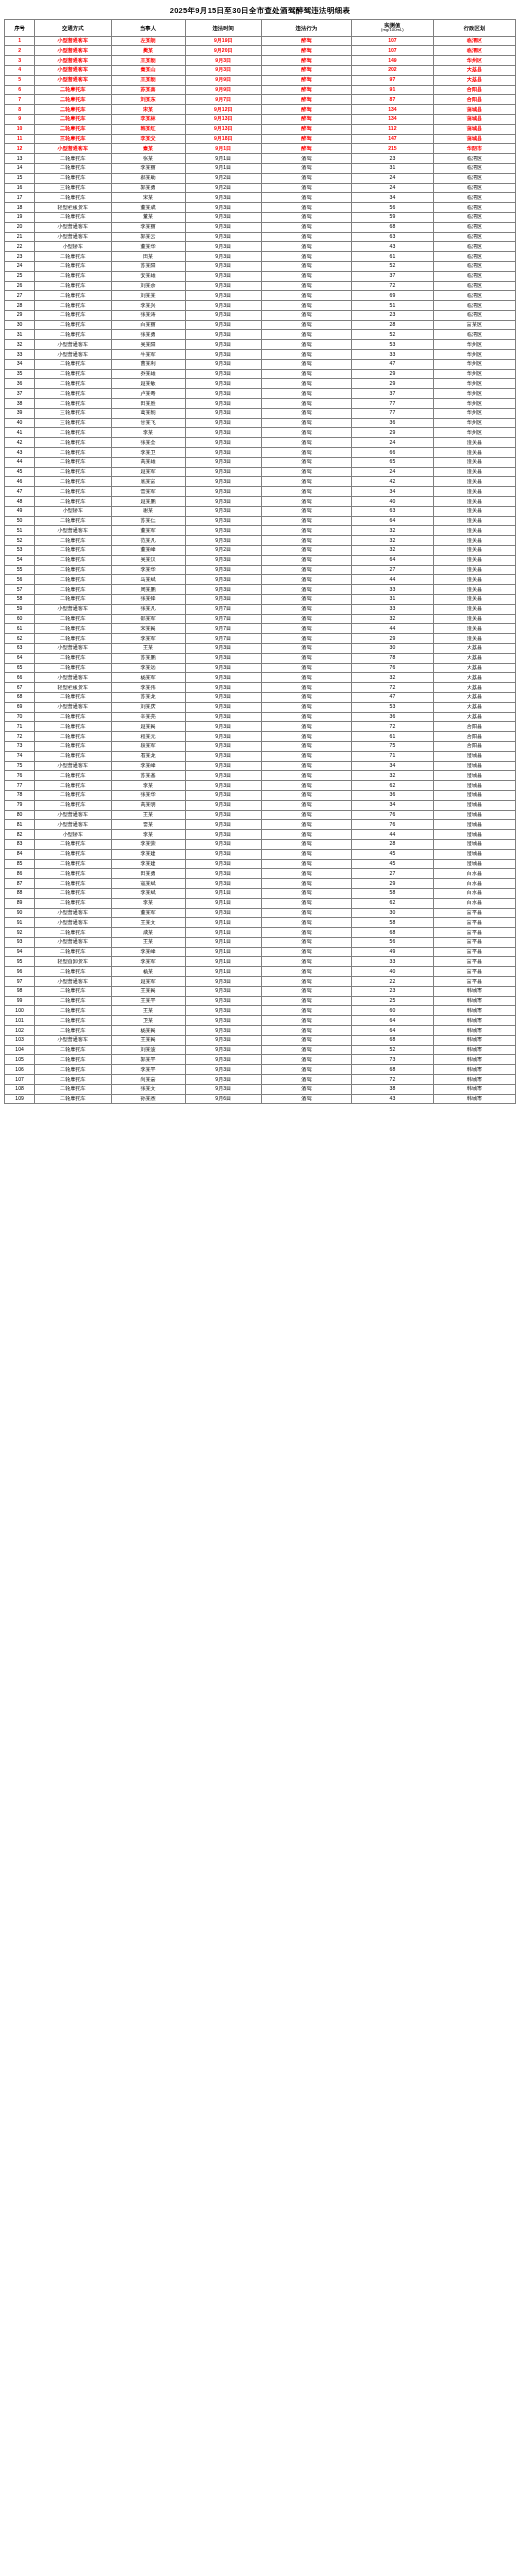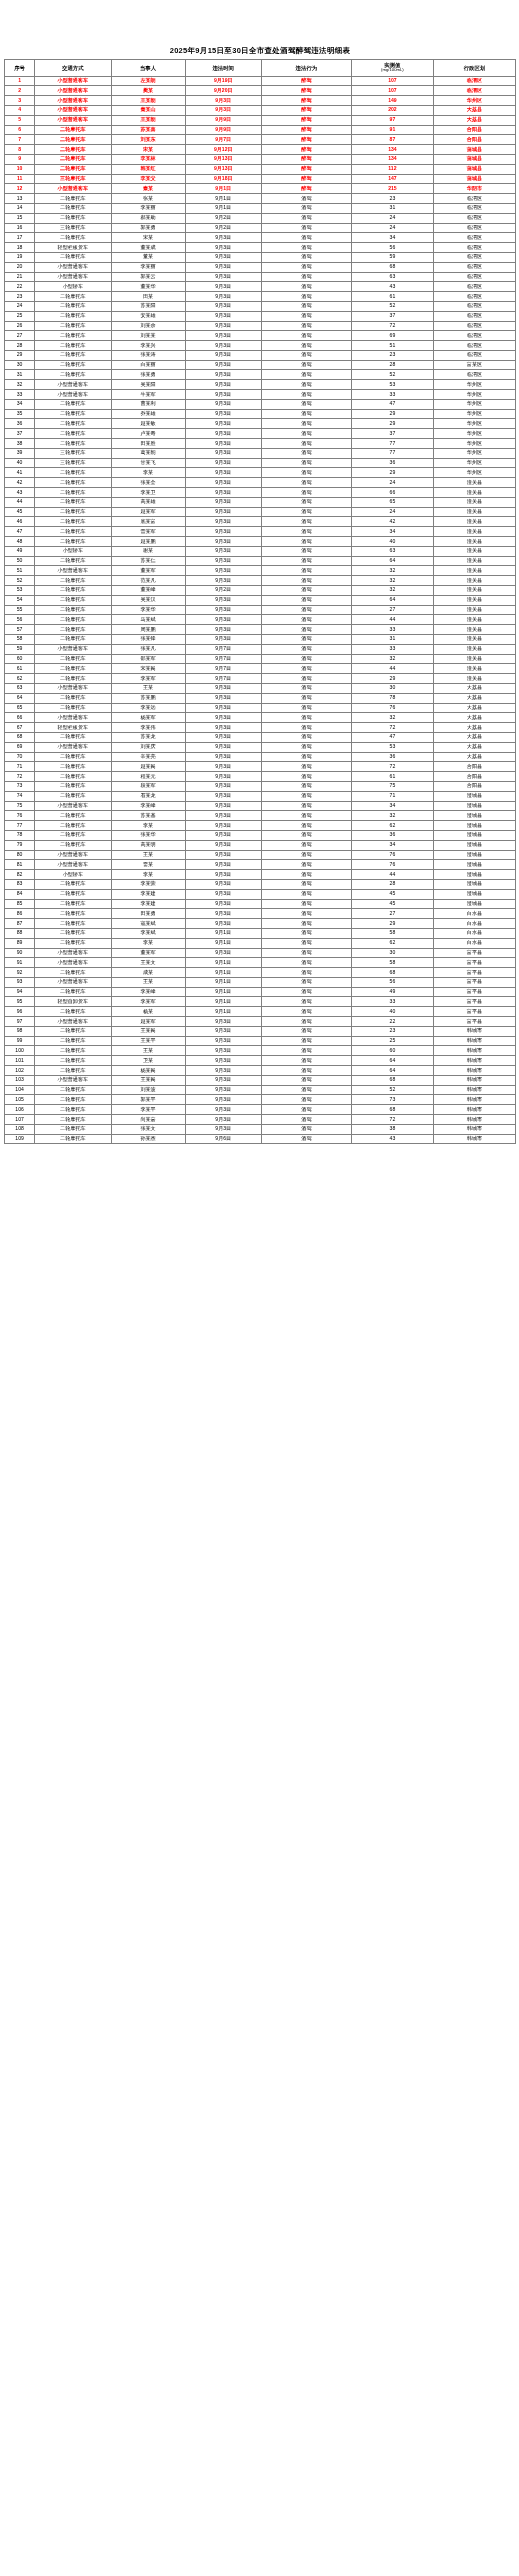--- a/index.html
+++ b/index.html
@@ -1,21 +1,21 @@
 <!DOCTYPE html>
 <html style="font-size:9.6px"><head>
 <meta charset="utf-8">
 <style>
   html,body{margin:0;padding:0;background:#ffffff;}
   body{
     font-family:"Liberation Sans","DejaVu Sans",sans-serif;
     color:#000;
     width:520px;
   }
-  .page{width:520px;box-sizing:border-box;padding:3.6px 3.6px 6px 3.6px;margin-top:40px;}
+  .page{width:520px;box-sizing:border-box;padding:3.6px 3.6px 6px 3.6px;}
   .title{
     text-align:center;
     font-size:7.5px;
     font-weight:bold;
     letter-spacing:0.3px;
     padding:2.4px 0 3px 0;
     color:#000;
   }
   table{
     border-collapse:collapse;

